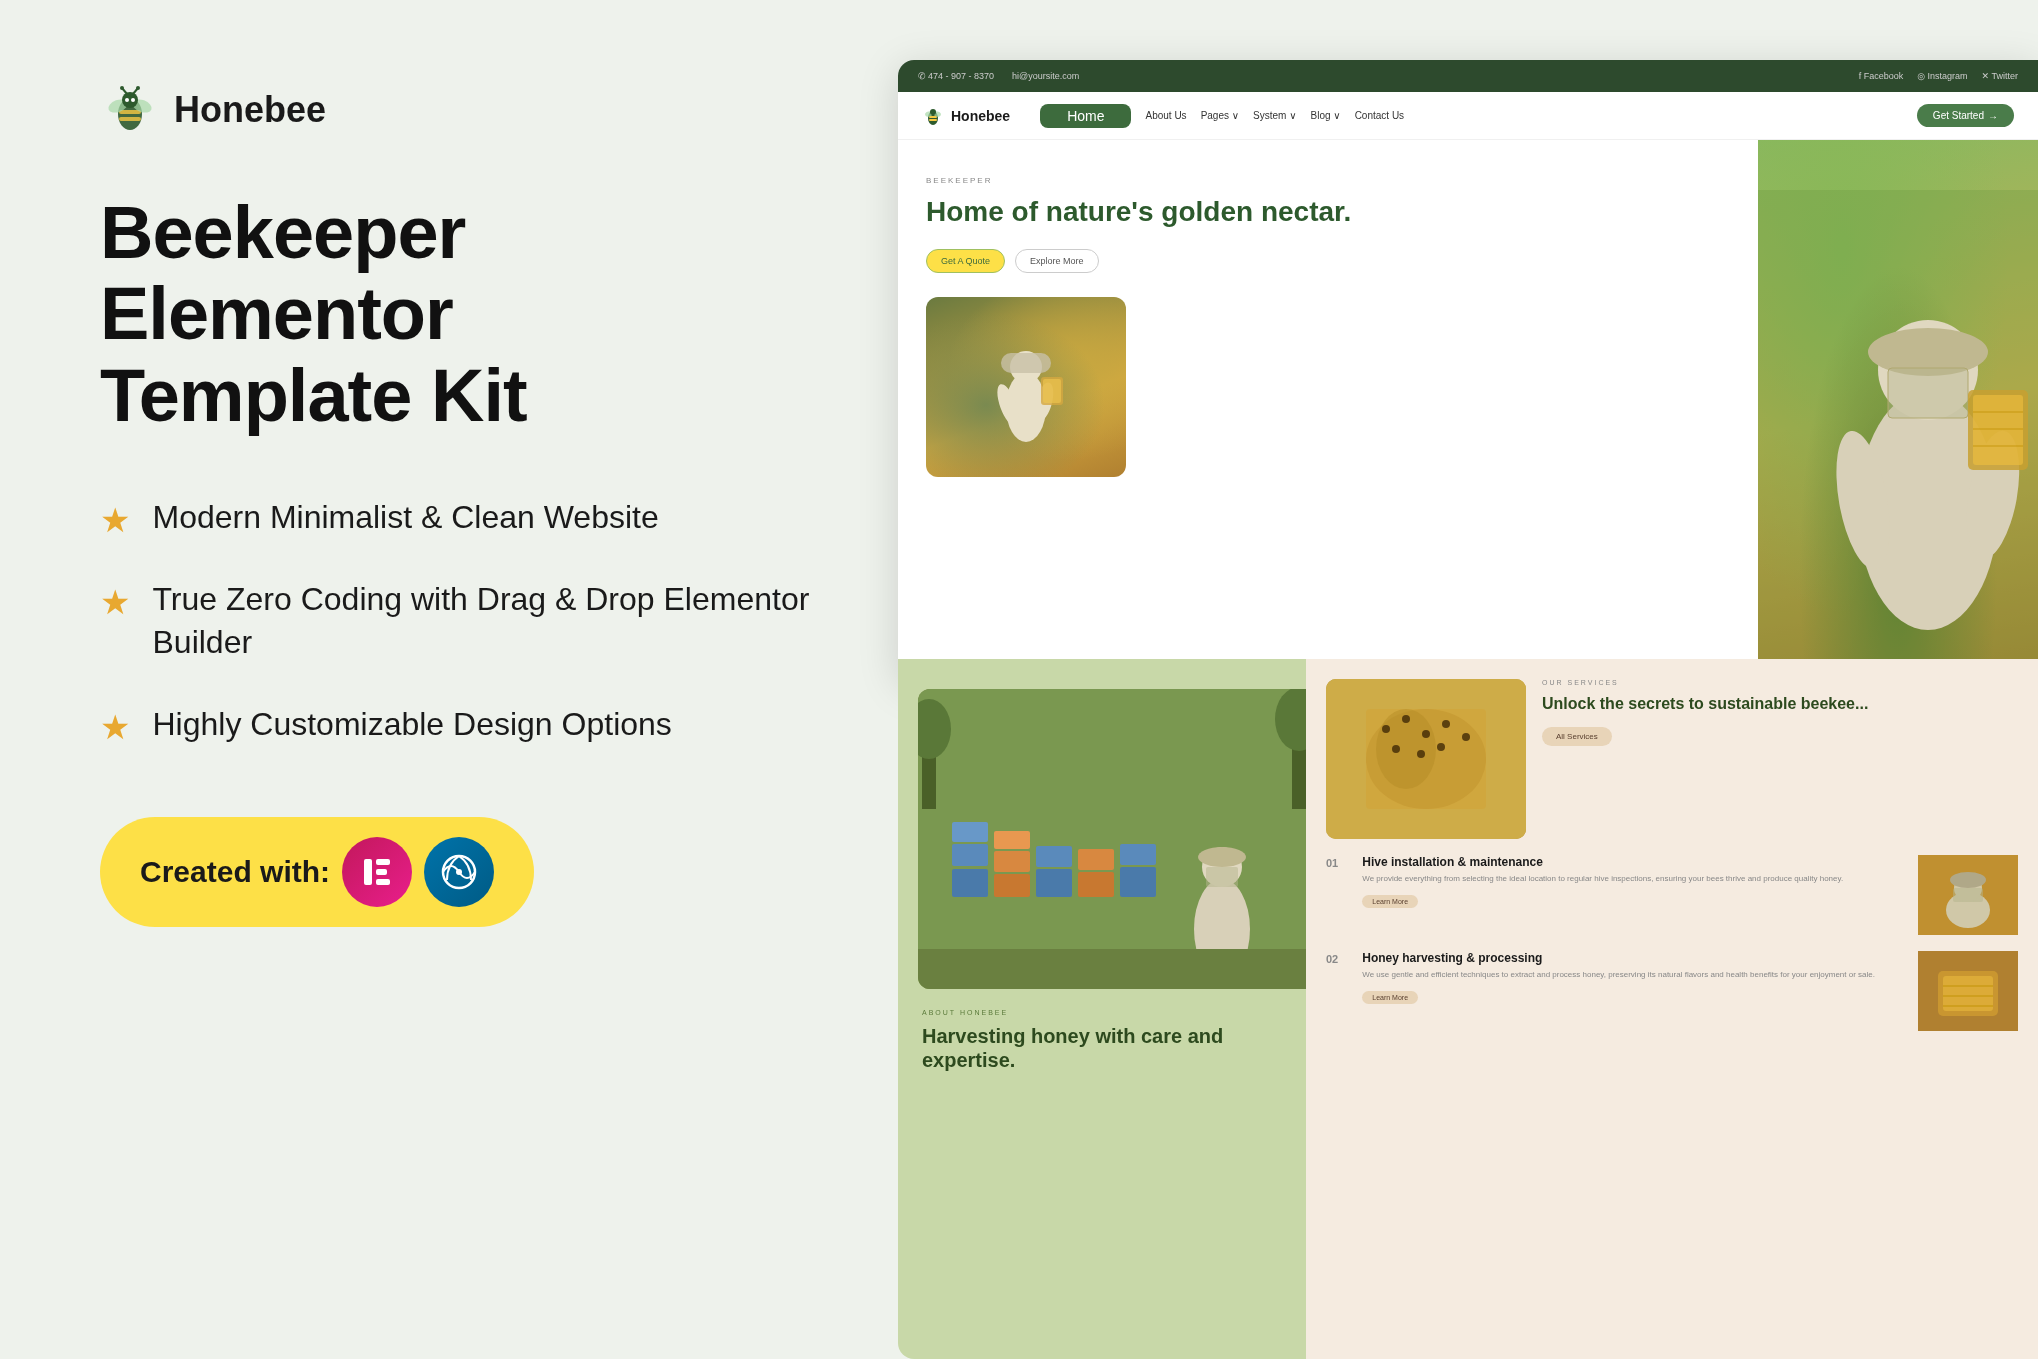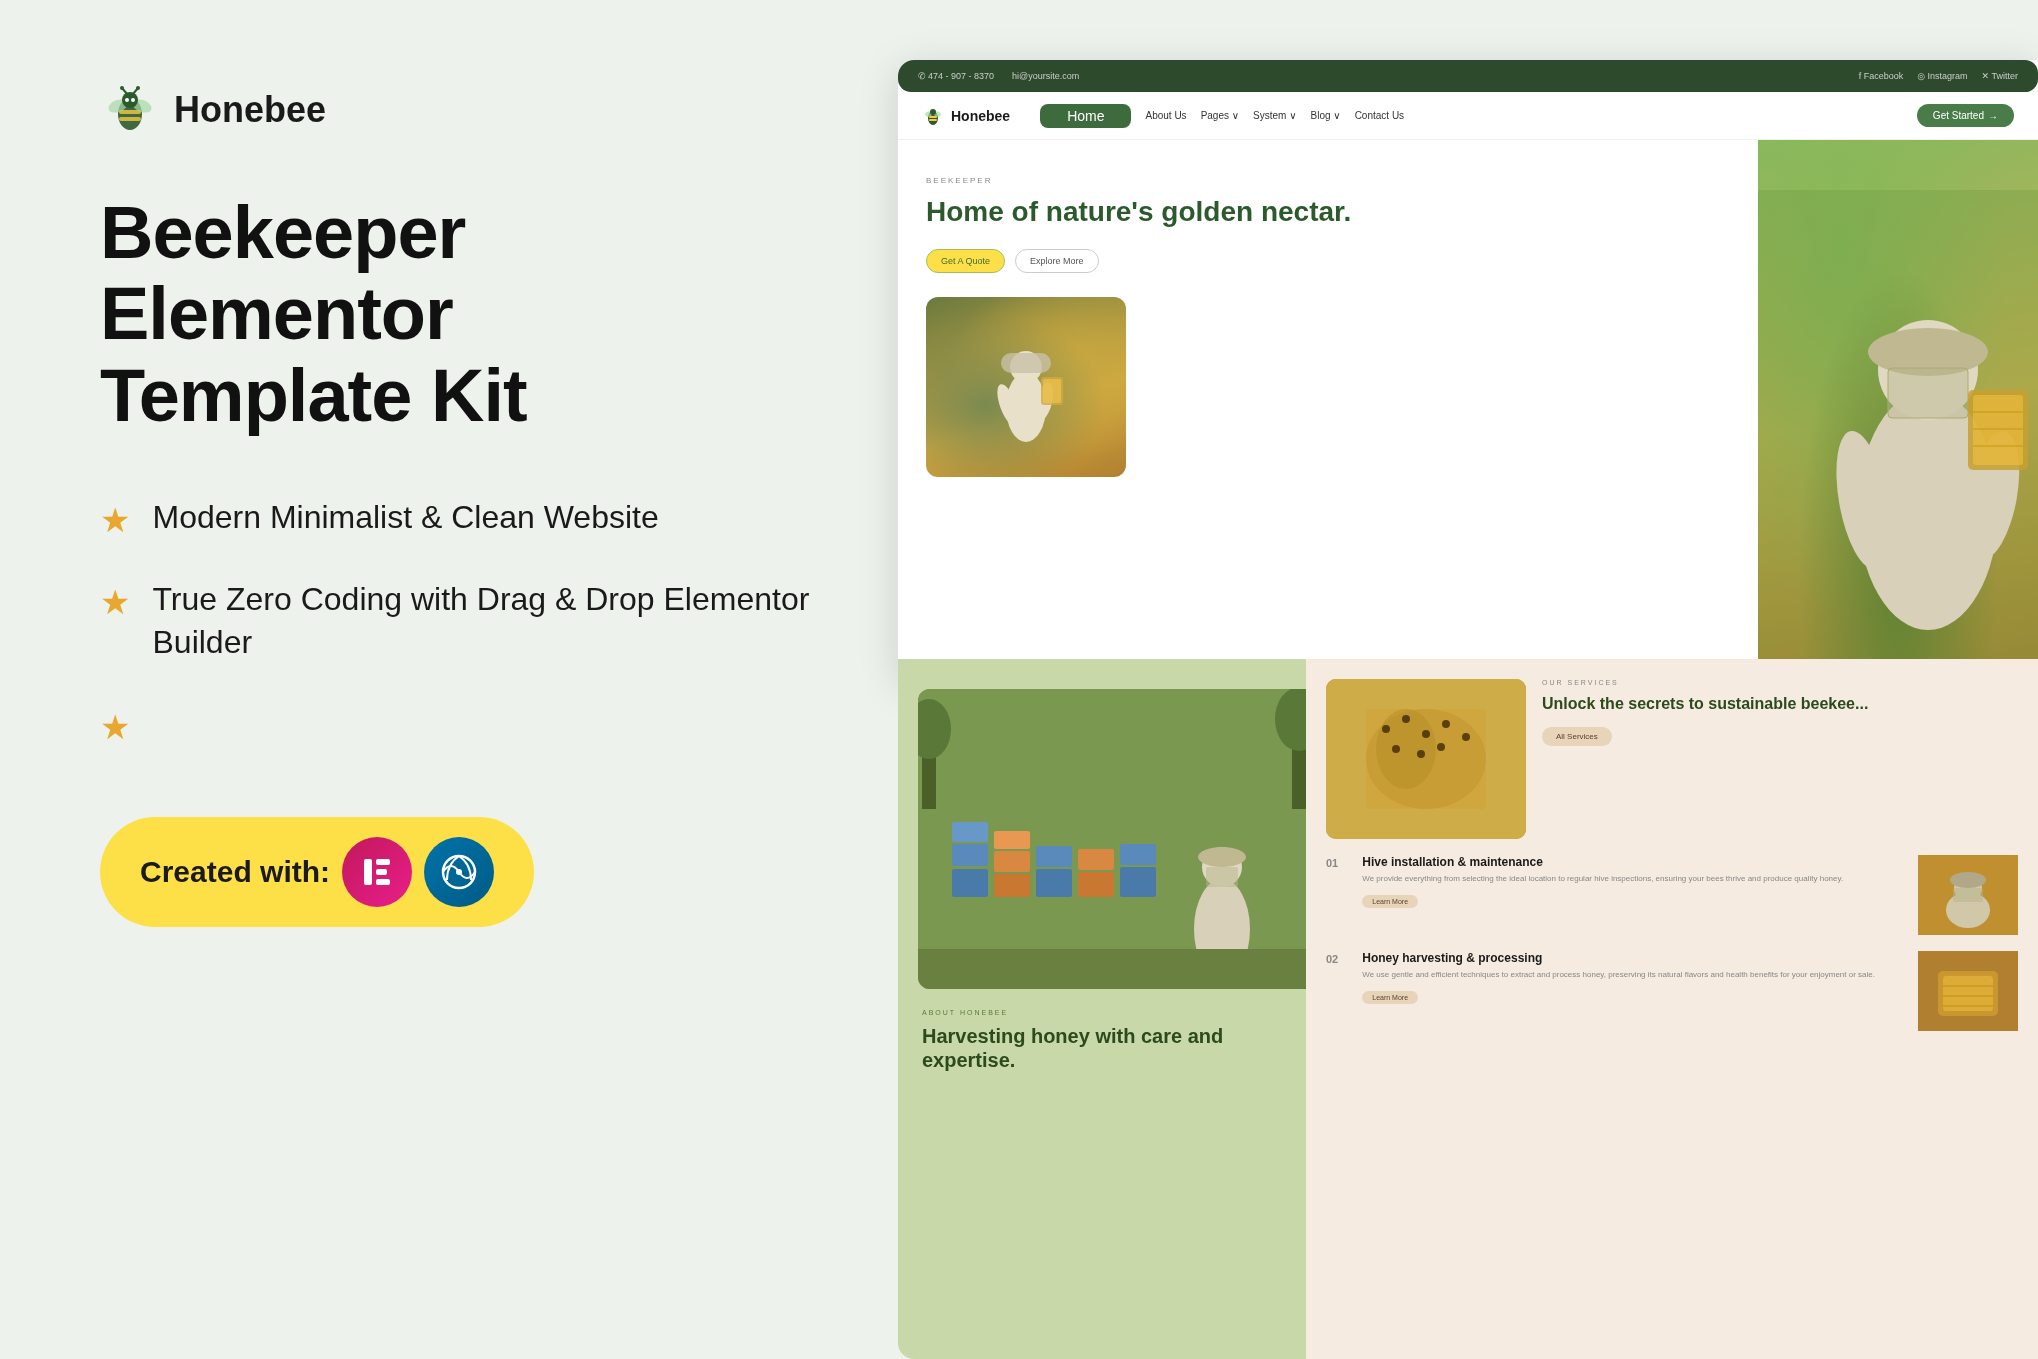--- a/index.html
+++ b/index.html
@@ -145,21 +145,20 @@
     }
 
     
     .site-topbar {
       background: #2d4a2d;
       height: 32px;
       display: flex;
       align-items: center;
       justify-content: space-between;
       padding: 0 20px;
-      border-radius: 13px;
     }
 
     .topbar-left {
       display: flex;
       gap: 18px;
       color: #ccc;
       font-size: 9px;
     }
 
     .topbar-right {
@@ -535,20 +534,21 @@
     <div class="feature-item">
       <span class="star-icon">★</span>
       <span class="feature-text">Modern Minimalist &amp; Clean Website</span>
     </div>
     <div class="feature-item">
       <span class="star-icon">★</span>
       <span class="feature-text">True Zero Coding with Drag &amp; Drop Elementor Builder</span>
     </div>
     <div class="feature-item">
       <span class="star-icon">★</span>
+      <span class="feature-text">Highly Customizable Design Options</span>
     </div>
   </div>
 
   <div class="created-with-row">
     <span class="created-label">Created with:</span>
     <div class="elementor-badge">
       <svg viewBox="0 0 38 38" xmlns="http://www.w3.org/2000/svg">
         <rect x="6" y="6" width="8" height="26" rx="2" fill="white"></rect>
         <rect x="18" y="6" width="14" height="6" rx="2" fill="white"></rect>
         <rect x="18" y="16" width="11" height="6" rx="2" fill="white"></rect>

